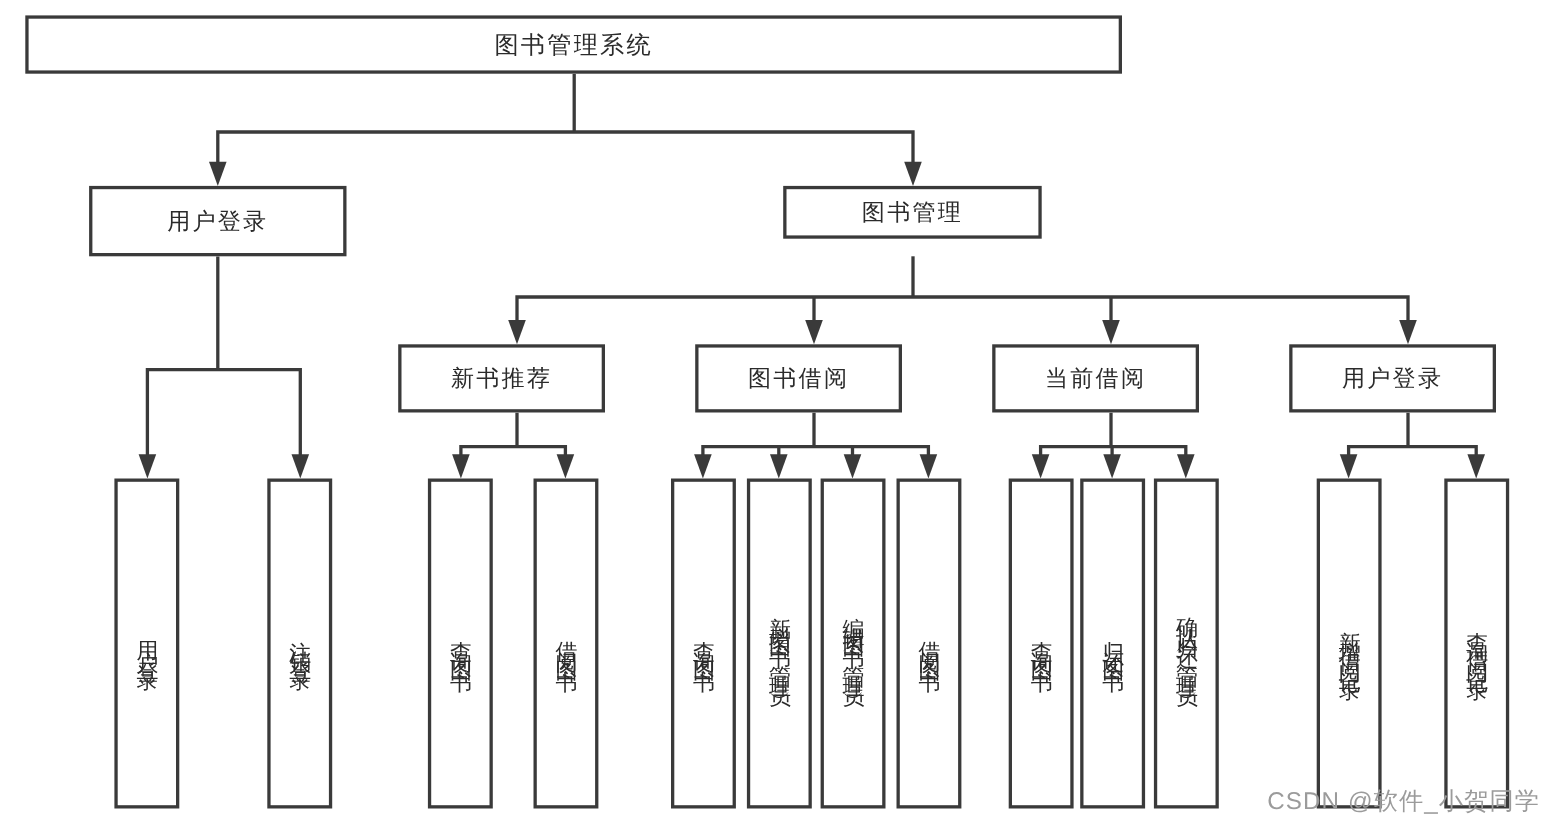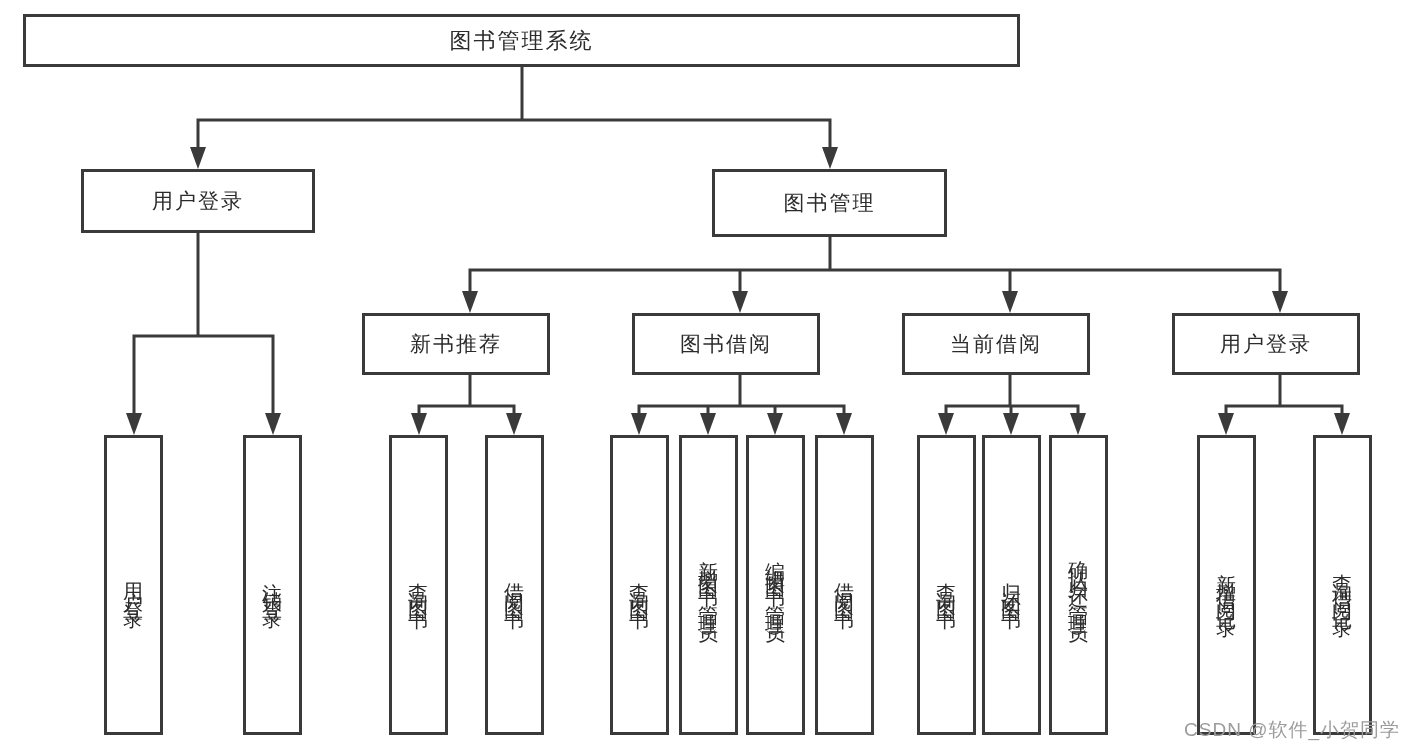--- a/index.html
+++ b/index.html
@@ -16,29 +16,29 @@
   svg.connectors polygon{fill:var(--line);stroke:none;}
   .box{
     position:absolute;box-sizing:border-box;background:var(--fill);
     border:3px solid var(--border);display:flex;align-items:center;
     justify-content:center;color:var(--text);z-index:2;
   }
   .h-label{font-size:21px;letter-spacing:2px;white-space:nowrap;}
   .root{left:23px;top:14px;width:997px;height:53px;}
   .root .h-label{font-size:22px;}
   .lv2-a{left:81px;top:169px;width:234px;height:64px;}
-  .lv2-b{left:712px;top:169px;width:235px;height:68px;}
+  .lv2-b{left:712px;top:169px;width:235px;height:48px;}
   .lv3{top:313px;width:188px;height:62px;}
   .leaf{top:435px;width:59px;height:300px;}
   .v-label{
     writing-mode:vertical-lr;text-orientation:mixed;
     font-size:20px;letter-spacing:9px;line-height:1;white-space:nowrap;
   }
   .watermark{
-    position:absolute;right:5px;bottom:4px;font-size:19px;
+    position:absolute;right:5px;bottom:4px;font-size:22px;
     color:var(--wm);z-index:3;letter-spacing:1px;white-space:nowrap;
   }
 </style>
 </head>
 <body>
 
 <div class="stage">
 
   <svg class="connectors" width="1405" height="747" aria-hidden="true">
 

